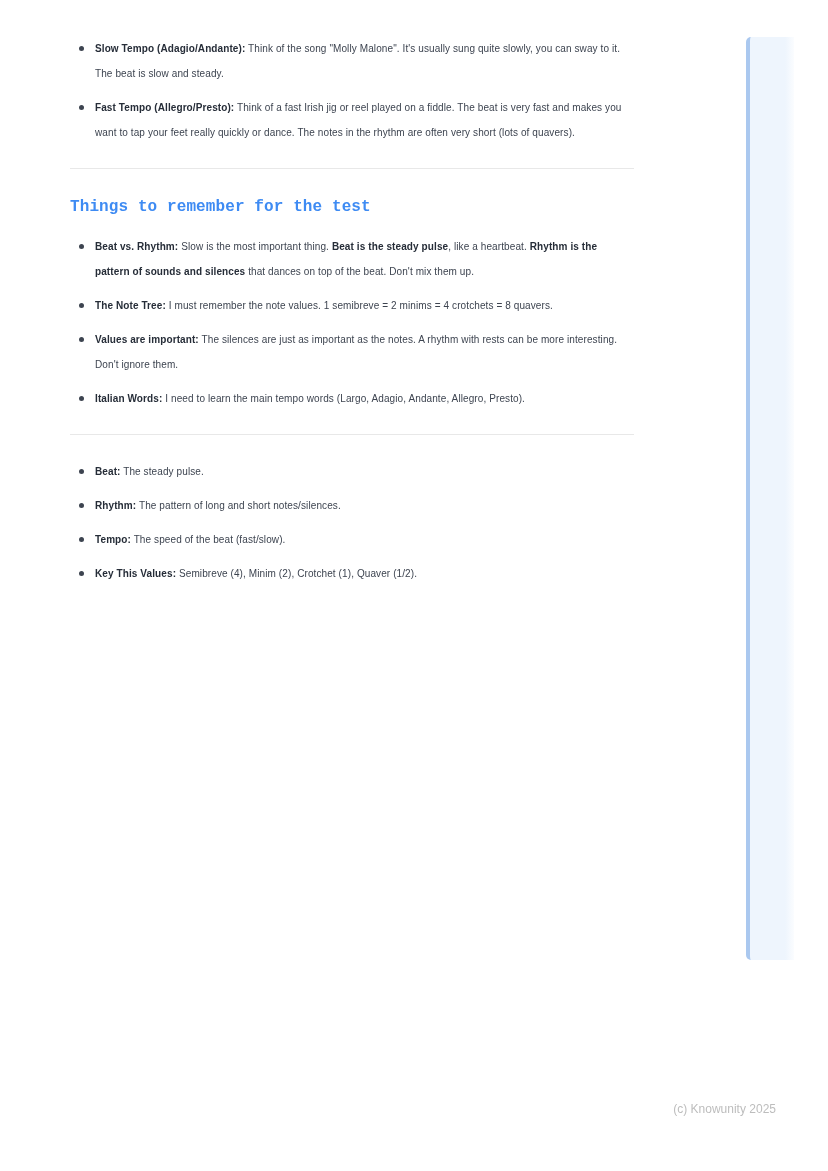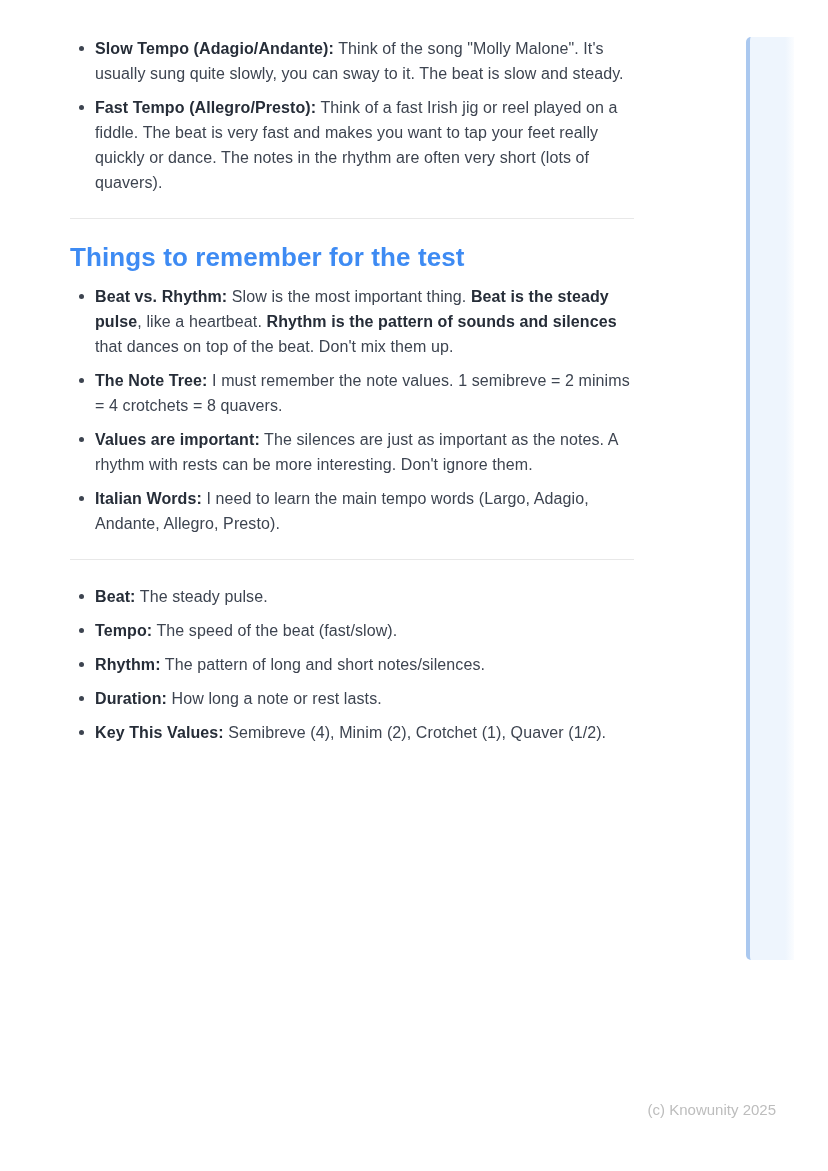--- a/index.html
+++ b/index.html
@@ -19,21 +19,21 @@
   }
   ul.note-list {
     list-style: none;
     margin: 0;
     padding: 0;
   }
   ul.note-list li {
     position: relative;
     padding-left: 25px;
     margin: 0 0 9px 0;
-    font-size: 16px;
+    font-size: 10px;
     line-height: 25px;
     color: var(--text-color, #3d4450);
     letter-spacing: 0.1px;
   }
   ul.note-list li::before {
     content: "";
     position: absolute;
     left: 9px;
     top: 10px;
     width: 5px;
@@ -45,45 +45,46 @@
     font-weight: 700;
     color: var(--bold-color, #262d38);
   }
   hr.divider {
     border: none;
     border-top: 1px solid var(--divider-color, #e8e8e8);
     margin: 23px 0 24px 0;
   }
   h2.section-heading {
     margin: 0 0 13px 0;
-    font-size: 26px;
+    font-size: 16px;
     line-height: 28px;
     font-weight: 700;
     color: var(--accent-color, #3e8bf3);
     letter-spacing: 0.1px;
+    font-family: Liberation Mono, monospace;
   }
   .edge-strip {
     position: absolute;
     left: 746px;
     top: 37px;
     width: 48px;
     height: 923px;
     box-sizing: border-box;
     background: linear-gradient(to right,
       var(--strip-fill, #eef5fd) 0%,
       var(--strip-fill, #eef5fd) 80%,
       rgba(238, 245, 253, 0.25) 100%);
     border-left: 4px solid var(--strip-edge, #aac8ef);
     border-radius: 5px 0 0 5px;
   }
   .footer {
     position: absolute;
     top: 1102px;
     right: 52px;
-    font-size: 15px;
+    font-size: 12px;
     line-height: 15px;
     color: var(--footer-color, #bdbdbd);
   }
 </style>
 </head>
 <body>
 
 <div class="page">
   <div class="content">
 
@@ -101,23 +102,22 @@
         <li><strong>The Note Tree:</strong><span> I must remember the note values. 1 semibreve = 2 minims = 4 crotchets = 8 quavers.</span></li>
         <li><strong>Values are important:</strong><span> The silences are just as important as the notes. A rhythm with rests can be more interesting. Don't ignore them.</span></li>
         <li><strong>Italian Words:</strong><span> I need to learn the main tempo words (Largo, Adagio, Andante, Allegro, Presto).</span></li>
       </ul>
 
     <hr class="divider">
 
 
     <ul class="note-list">
         <li><strong>Beat:</strong><span> The steady pulse.</span></li>
+        <li><strong>Rhythm:</strong><span> The pattern of long and short notes/silences.</span></li>
         <li><strong>Tempo:</strong><span> The speed of the beat (fast/slow).</span></li>
-        <li><strong>Rhythm:</strong><span> The pattern of long and short notes/silences.</span></li>
-        <li><strong>Duration:</strong><span> How long a note or rest lasts.</span></li>
         <li><strong>Key This Values:</strong><span> Semibreve (4), Minim (2), Crotchet (1), Quaver (1/2).</span></li>
       </ul>
 
   </div>
 
   <div class="edge-strip"></div>
 
   <div class="footer">(c) Knowunity 2025</div>
 </div>
 

